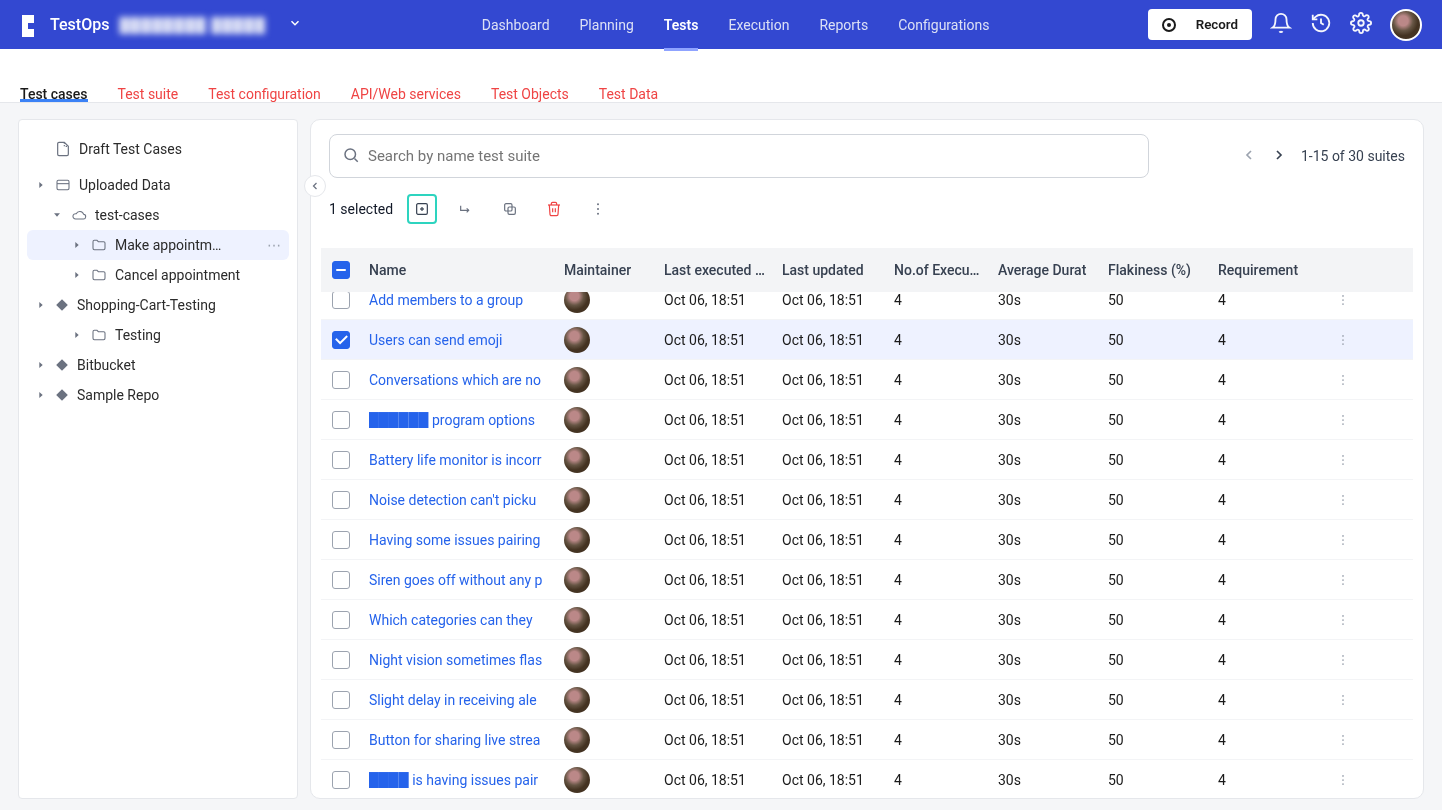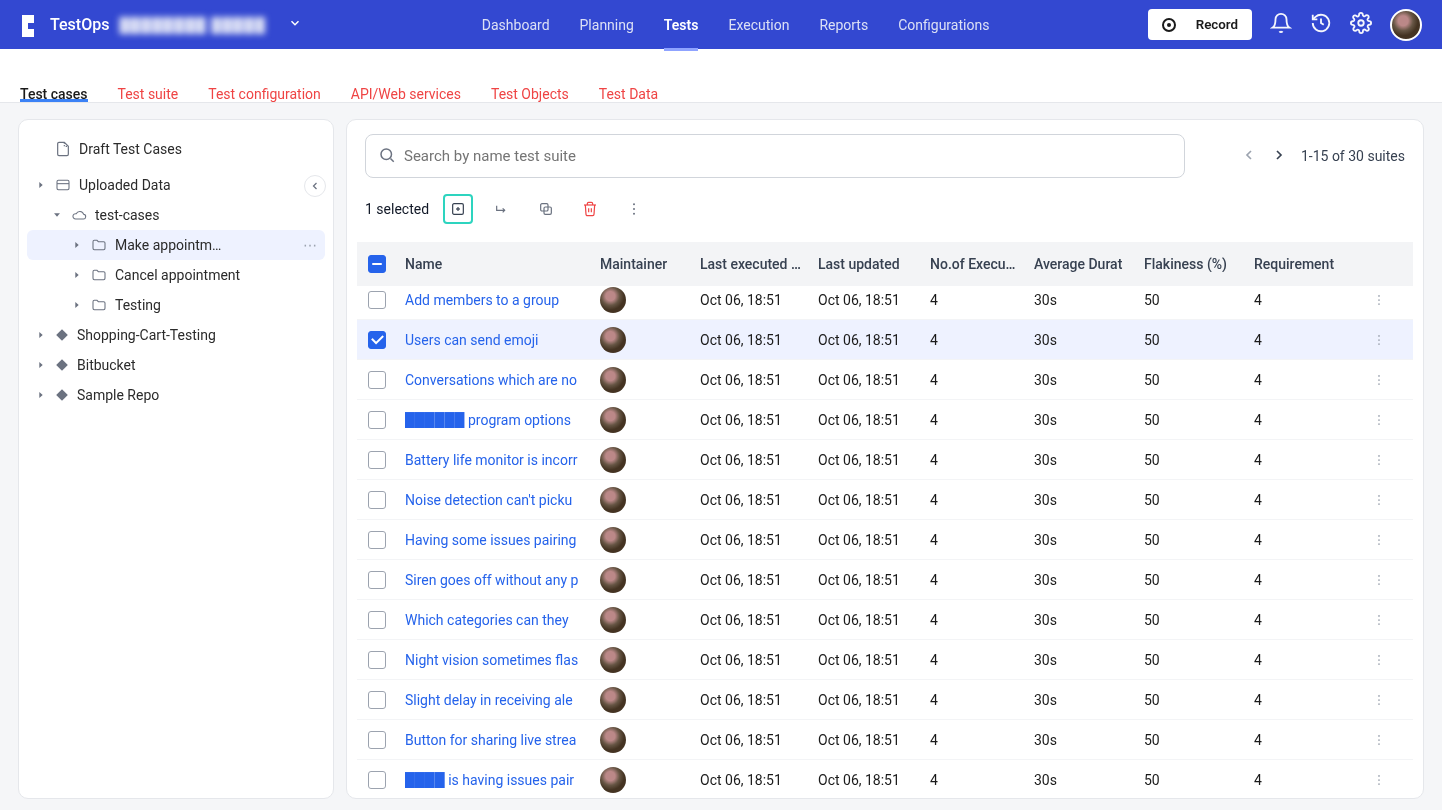--- a/index.html
+++ b/index.html
@@ -20,21 +20,21 @@
 .record-dot::after { content:''; width:4px; height:4px; border-radius:50%; background:#1a1a1a; }
 .top-icon { color: #fff; cursor: pointer; opacity: .95; }
 .avatar { width: 32px; height: 32px; border-radius: 50%; background: radial-gradient(circle at 40% 35%, #b88 20%, #654 40%, #432 60%); border: 2px solid #fff; }
 
 .subnav { background: #fff; border-bottom: 1px solid #e5e7eb; height: 54px; display: flex; align-items: flex-end; padding: 0 20px; gap: 30px; }
 .subnav-item { display: flex; align-items: center; color: #ef4444; cursor: pointer; position: relative; }
 .subnav-item.active { color: #1a1a1a; font-weight: 500; }
 .subnav-item.active::after { content:''; position:absolute; bottom:0; left:0; right:0; height:3px; background:#3b82f6; }
 
 .workspace { display: flex; margin: 16px 18px; gap: 12px; position: relative; }
-.sidebar { width: 316px; background: #fff; border: 1px solid #e5e7eb; border-radius: 10px; padding: 14px 8px; height: 680px; }
+.sidebar { width: 280px; background: #fff; border: 1px solid #e5e7eb; border-radius: 4px; padding: 14px 8px; height: 680px; }
 .side-item { display: flex; align-items: center; gap: 8px; padding: 7px 8px; cursor: pointer; border-radius: 6px; color: #2b2b2b; white-space: nowrap; }
 .side-item .caret { width: 12px; display: inline-flex; justify-content: center; color: #6b7280; }
 .side-item.indent-1 { padding-left: 24px; }
 .side-item.indent-2 { padding-left: 44px; }
 .side-item.active { background: #eef2ff; }
 .side-item .dots { margin-left: auto; color: #9ca3af; }
 .side-icon { color: #6b7280; display: inline-flex; }
 .side-label { overflow: hidden; text-overflow: ellipsis; }
 .collapse-handle { position: absolute; top: 56px; left: 286px; width: 22px; height: 22px; background: #fff; border: 1px solid #e5e7eb; border-radius: 50%; display: flex; align-items: center; justify-content: center; color: #6b7280; cursor: pointer; }
 
@@ -46,21 +46,21 @@
 .pager-arrow { color: #9ca3af; cursor: pointer; }
 .pager-arrow.enabled { color: #374151; }
 
 .toolbar { display: flex; align-items: center; gap: 14px; padding: 10px 8px 12px; }
 .selected-text { color: #111827; font-size: 14px; }
 .tb-btn { width: 30px; height: 30px; display: flex; align-items: center; justify-content: center; cursor: pointer; color: #6b7280; border-radius: 4px; }
 .tb-btn.hl { border: 2px solid #2dd4bf; color: #374151; }
 .tb-btn.danger { color: #ef4444; }
 
 .table { flex: 1; overflow-y: auto; }
-.thead { display: flex; align-items: center; background: #f3f4f6; height: 44px; font-weight: 500; color: #374151; position: sticky; top: 6px; }
+.thead { display: flex; align-items: center; background: #f3f4f6; height: 44px; font-weight: 500; color: #374151; position: sticky; top: 12px; }
 .trow { display: flex; align-items: center; height: 40px; border-bottom: 1px solid #f3f4f6; }
 .trow.selected { background: #eef2ff; }
 .cell { padding: 0 8px; overflow: hidden; text-overflow: ellipsis; white-space: nowrap; }
 .c-check { flex: 0 0 40px; display: flex; justify-content: center; }
 .c-name { flex: 0 0 195px; }
 .c-maint { flex: 0 0 100px; }
 .c-lastexec { flex: 0 0 118px; }
 .c-lastupd { flex: 0 0 112px; }
 .c-exec { flex: 0 0 104px; }
 .c-dur { flex: 0 0 110px; }
@@ -200,45 +200,45 @@
               <path d="M8 5l8 7-8 7z"></path>
             </svg>
           </span>
           <span class="side-icon">
             <svg width="16" height="16" viewBox="0 0 24 24" fill="none" stroke="currentColor" stroke-width="1.6">
               <path d="M3 7a2 2 0 0 1 2-2h4l2 2h8a2 2 0 0 1 2 2v8a2 2 0 0 1-2 2H5a2 2 0 0 1-2-2z"></path>
             </svg>
           </span>
           <span class="side-label">Cancel appointment</span>
         </div>
+        <div class="side-item indent-0">
+          <span class="caret">
+            <svg width="10" height="10" viewBox="0 0 24 24" fill="currentColor">
+              <path d="M8 5l8 7-8 7z"></path>
+            </svg>
+          </span>
+          <span class="side-icon">
+            <svg width="14" height="14" viewBox="0 0 24 24" fill="currentColor">
+              <path d="M12 2 L22 12 L12 22 L2 12 Z"></path>
+            </svg>
+          </span>
+          <span class="side-label">Shopping-Cart-Testing</span>
+        </div>
         <div class="side-item indent-2">
           <span class="caret">
             <svg width="10" height="10" viewBox="0 0 24 24" fill="currentColor">
               <path d="M8 5l8 7-8 7z"></path>
             </svg>
           </span>
           <span class="side-icon">
             <svg width="16" height="16" viewBox="0 0 24 24" fill="none" stroke="currentColor" stroke-width="1.6">
               <path d="M3 7a2 2 0 0 1 2-2h4l2 2h8a2 2 0 0 1 2 2v8a2 2 0 0 1-2 2H5a2 2 0 0 1-2-2z"></path>
             </svg>
           </span>
           <span class="side-label">Testing</span>
-        </div>
-        <div class="side-item indent-0">
-          <span class="caret">
-            <svg width="10" height="10" viewBox="0 0 24 24" fill="currentColor">
-              <path d="M8 5l8 7-8 7z"></path>
-            </svg>
-          </span>
-          <span class="side-icon">
-            <svg width="14" height="14" viewBox="0 0 24 24" fill="currentColor">
-              <path d="M12 2 L22 12 L12 22 L2 12 Z"></path>
-            </svg>
-          </span>
-          <span class="side-label">Shopping-Cart-Testing</span>
         </div>
         <div class="side-item indent-0">
           <span class="caret">
             <svg width="10" height="10" viewBox="0 0 24 24" fill="currentColor">
               <path d="M8 5l8 7-8 7z"></path>
             </svg>
           </span>
           <span class="side-icon">
             <svg width="14" height="14" viewBox="0 0 24 24" fill="currentColor">
               <path d="M12 2 L22 12 L12 22 L2 12 Z"></path>

